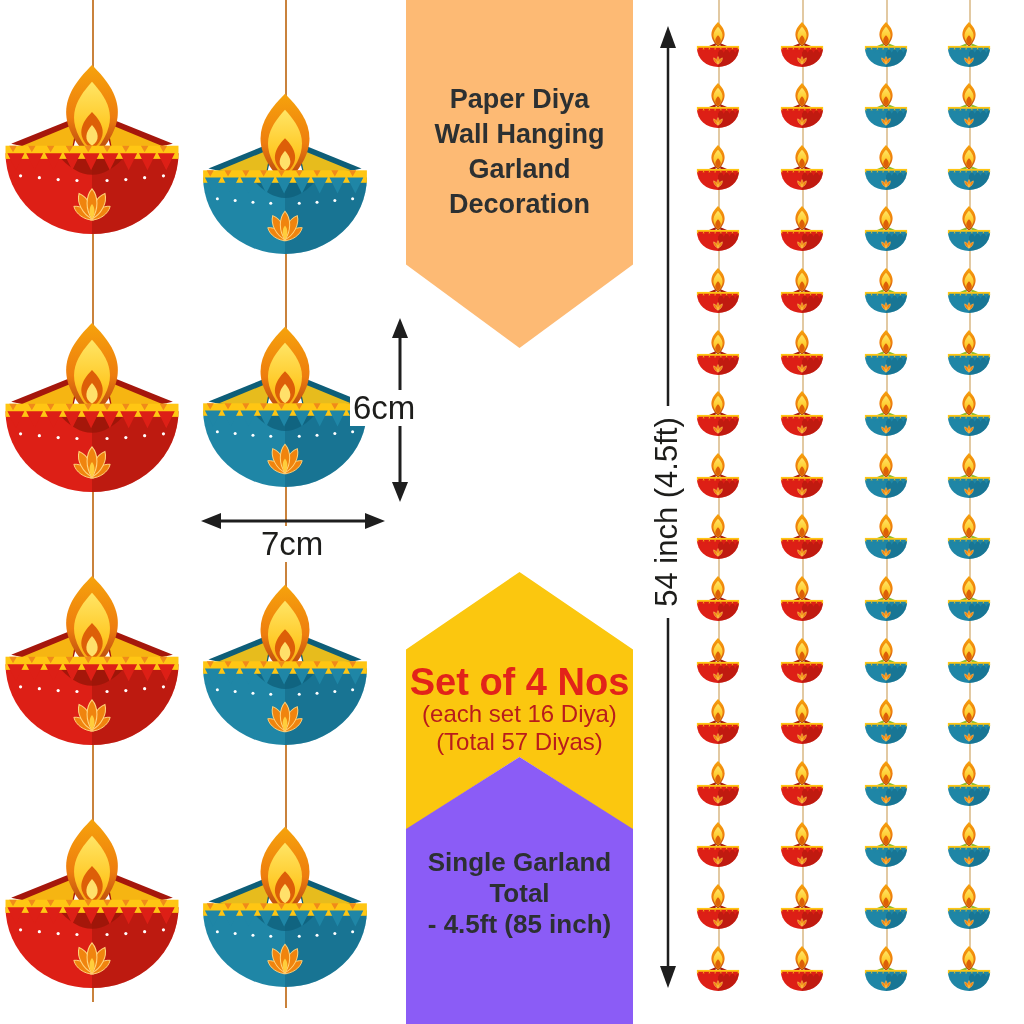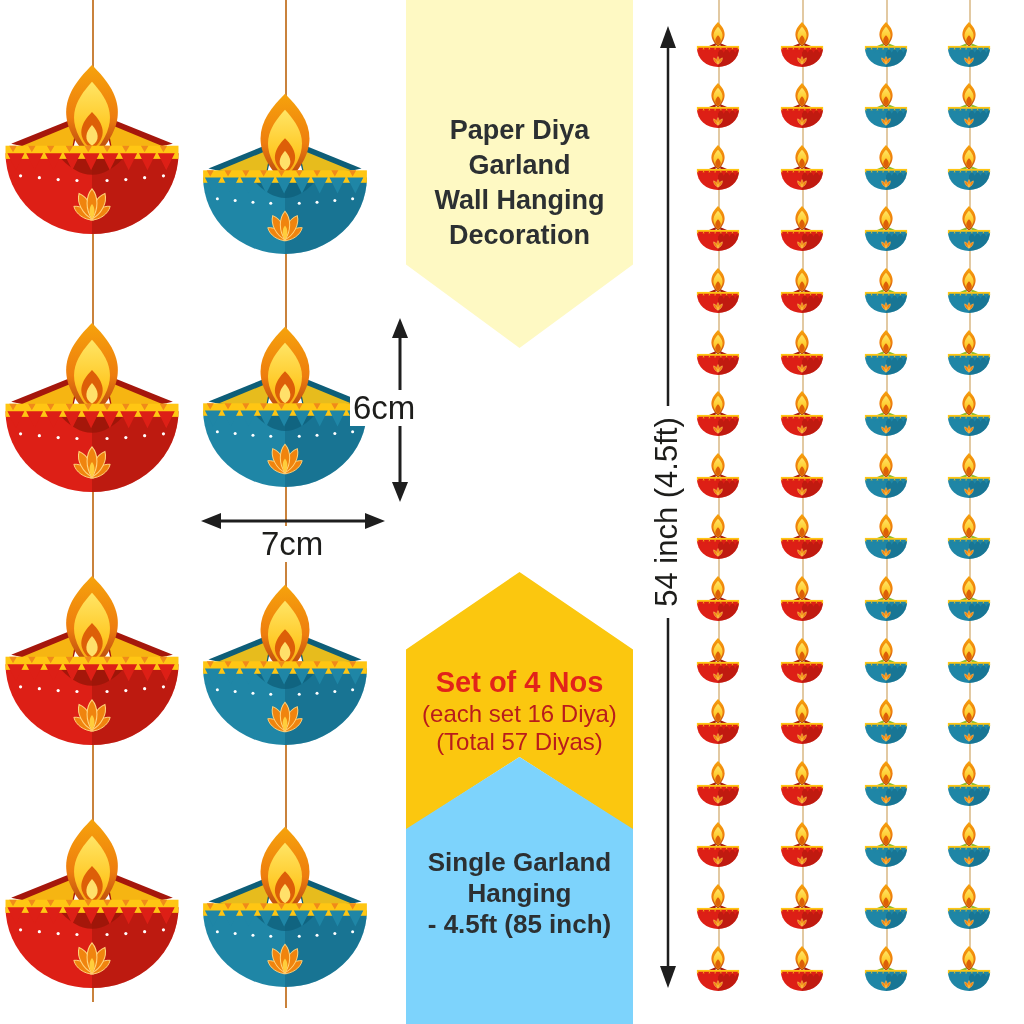--- a/index.html
+++ b/index.html
@@ -7,30 +7,30 @@
          font-family:"Liberation Sans", sans-serif;}
   .string{position:absolute;background:#c9823c;width:2px;}
   .string.thin{width:1.5px;background:#e2c9a2;}
   .diya{position:absolute;display:block;}
   
   .red-diya{--bowl:#dd1f16;--bowl-dark:#971508;--leaf:#a5170c;}
   .teal-diya{--bowl:#1f86a6;--bowl-dark:#0f607c;--leaf:#0e5e78;}
   .teal-diya.small{--leaf:#8fbe2f;}
   
   .banner{position:absolute;left:406px;width:227px;text-align:center;box-sizing:border-box;}
-  .banner-title{top:0;height:348px;background:#fef9c3;
+  .banner-title{top:0;height:348px;background:#fdba74;
     clip-path:polygon(0 0,100% 0,100% 76%,50% 100%,0 76%);
-    padding-top:113px;}
+    padding-top:82px;}
   .banner-title span{display:block;font-weight:bold;font-size:27px;line-height:35px;color:#2c3032;}
   .banner-set{top:572px;height:258px;background:#fbc70f;
     clip-path:polygon(0 30%,50% 0,100% 30%,100% 100%,50% 71.7%,0 100%);
     padding-top:92px;}
-  .banner-set .set-title{display:block;font-weight:bold;font-size:29px;line-height:36px;color:#e2231a;}
+  .banner-set .set-title{display:block;font-weight:bold;font-size:38px;line-height:36px;color:#e2231a;}
   .banner-set .set-line{display:block;font-size:24px;line-height:28px;color:#b91c1c;}
-  .banner-height{top:757px;height:267px;background:#7dd3fc;
+  .banner-height{top:757px;height:267px;background:#8b5cf6;
     clip-path:polygon(0 27%,50% 0,100% 27%,100% 100%,0 100%);
     padding-top:90px;}
   .banner-height span{display:block;font-weight:bold;font-size:26px;line-height:31px;color:#2c3032;}
   
   .arrow{position:absolute;}
   .dim-label{position:absolute;background:#fff;color:#1d1d1b;font-size:33px;line-height:36px;
     padding:0 3px;white-space:nowrap;}
   .dim-label.rot{transform:rotate(-90deg);transform-origin:center;text-align:center;font-size:31px;}
 </style>
 </head>
@@ -329,34 +329,34 @@
       <svg viewBox="0 0 100 118" class="diya teal-diya small" style="left: 945px; top: 882.08px; width: 48px; height: 56.64px;">
         <use href="#small-diya"></use>
       </svg>
       <svg viewBox="0 0 100 118" class="diya teal-diya small" style="left: 945px; top: 943.68px; width: 48px; height: 56.64px;">
         <use href="#small-diya"></use>
       </svg>
     </div>
 
   <div class="banner banner-title">
     <span>Paper Diya</span>
+    <span>Wall Hanging</span>
     <span>Garland</span>
-    <span>Wall Hanging</span>
     <span>Decoration</span>
   </div>
 
   <div class="banner banner-set">
     <span class="set-title">Set of 4 Nos</span>
     <span class="set-line">(each set 16 Diya)</span>
     <span class="set-line">(Total 57 Diyas)</span>
   </div>
 
   <div class="banner banner-height">
     <span>Single Garland</span>
-    <span>Hanging</span>
+    <span>Total</span>
     <span>- 4.5ft (85 inch)</span>
   </div>
 
   <svg class="arrow" style="left:389px;top:318px" width="22" height="184">
     <line x1="11" y1="14" x2="11" y2="170" stroke="#1e1e1e" stroke-width="3"></line>
     <polygon points="11,0 3,20 19,20" fill="#1e1e1e"></polygon>
     <polygon points="11,184 3,164 19,164" fill="#1e1e1e"></polygon>
   </svg>
   <div class="dim-label" style="left:350px;top:390px">6cm</div>
 

